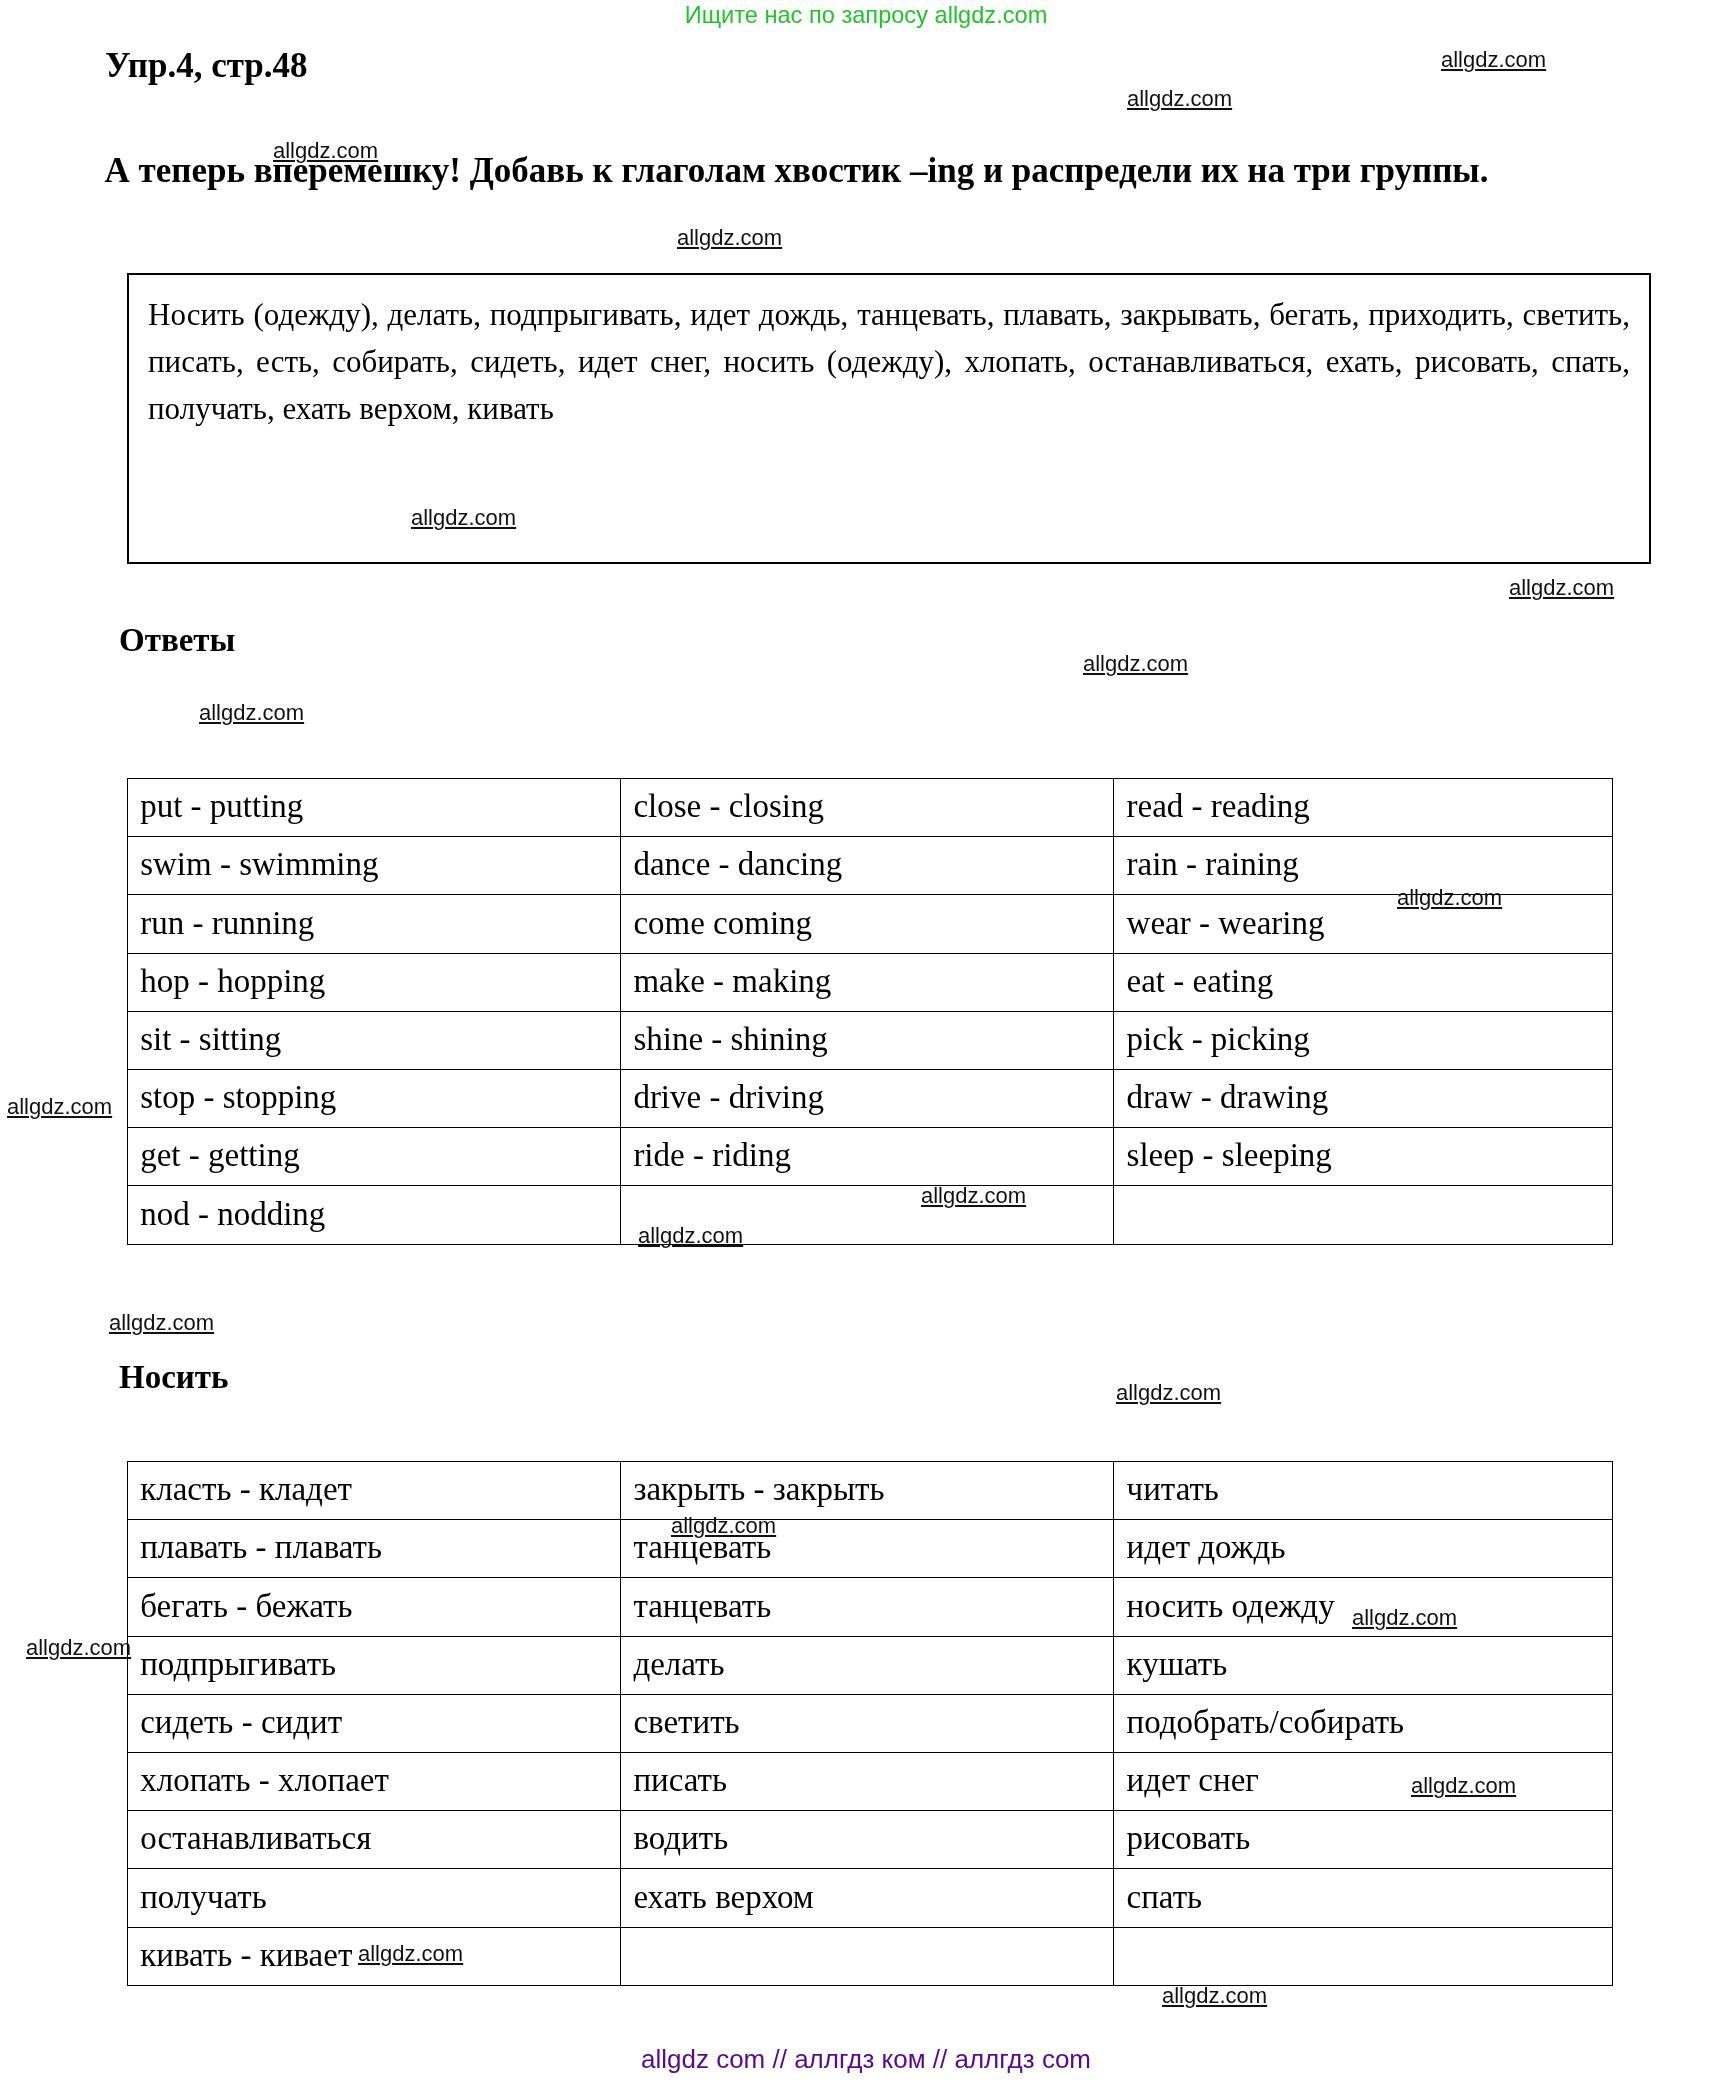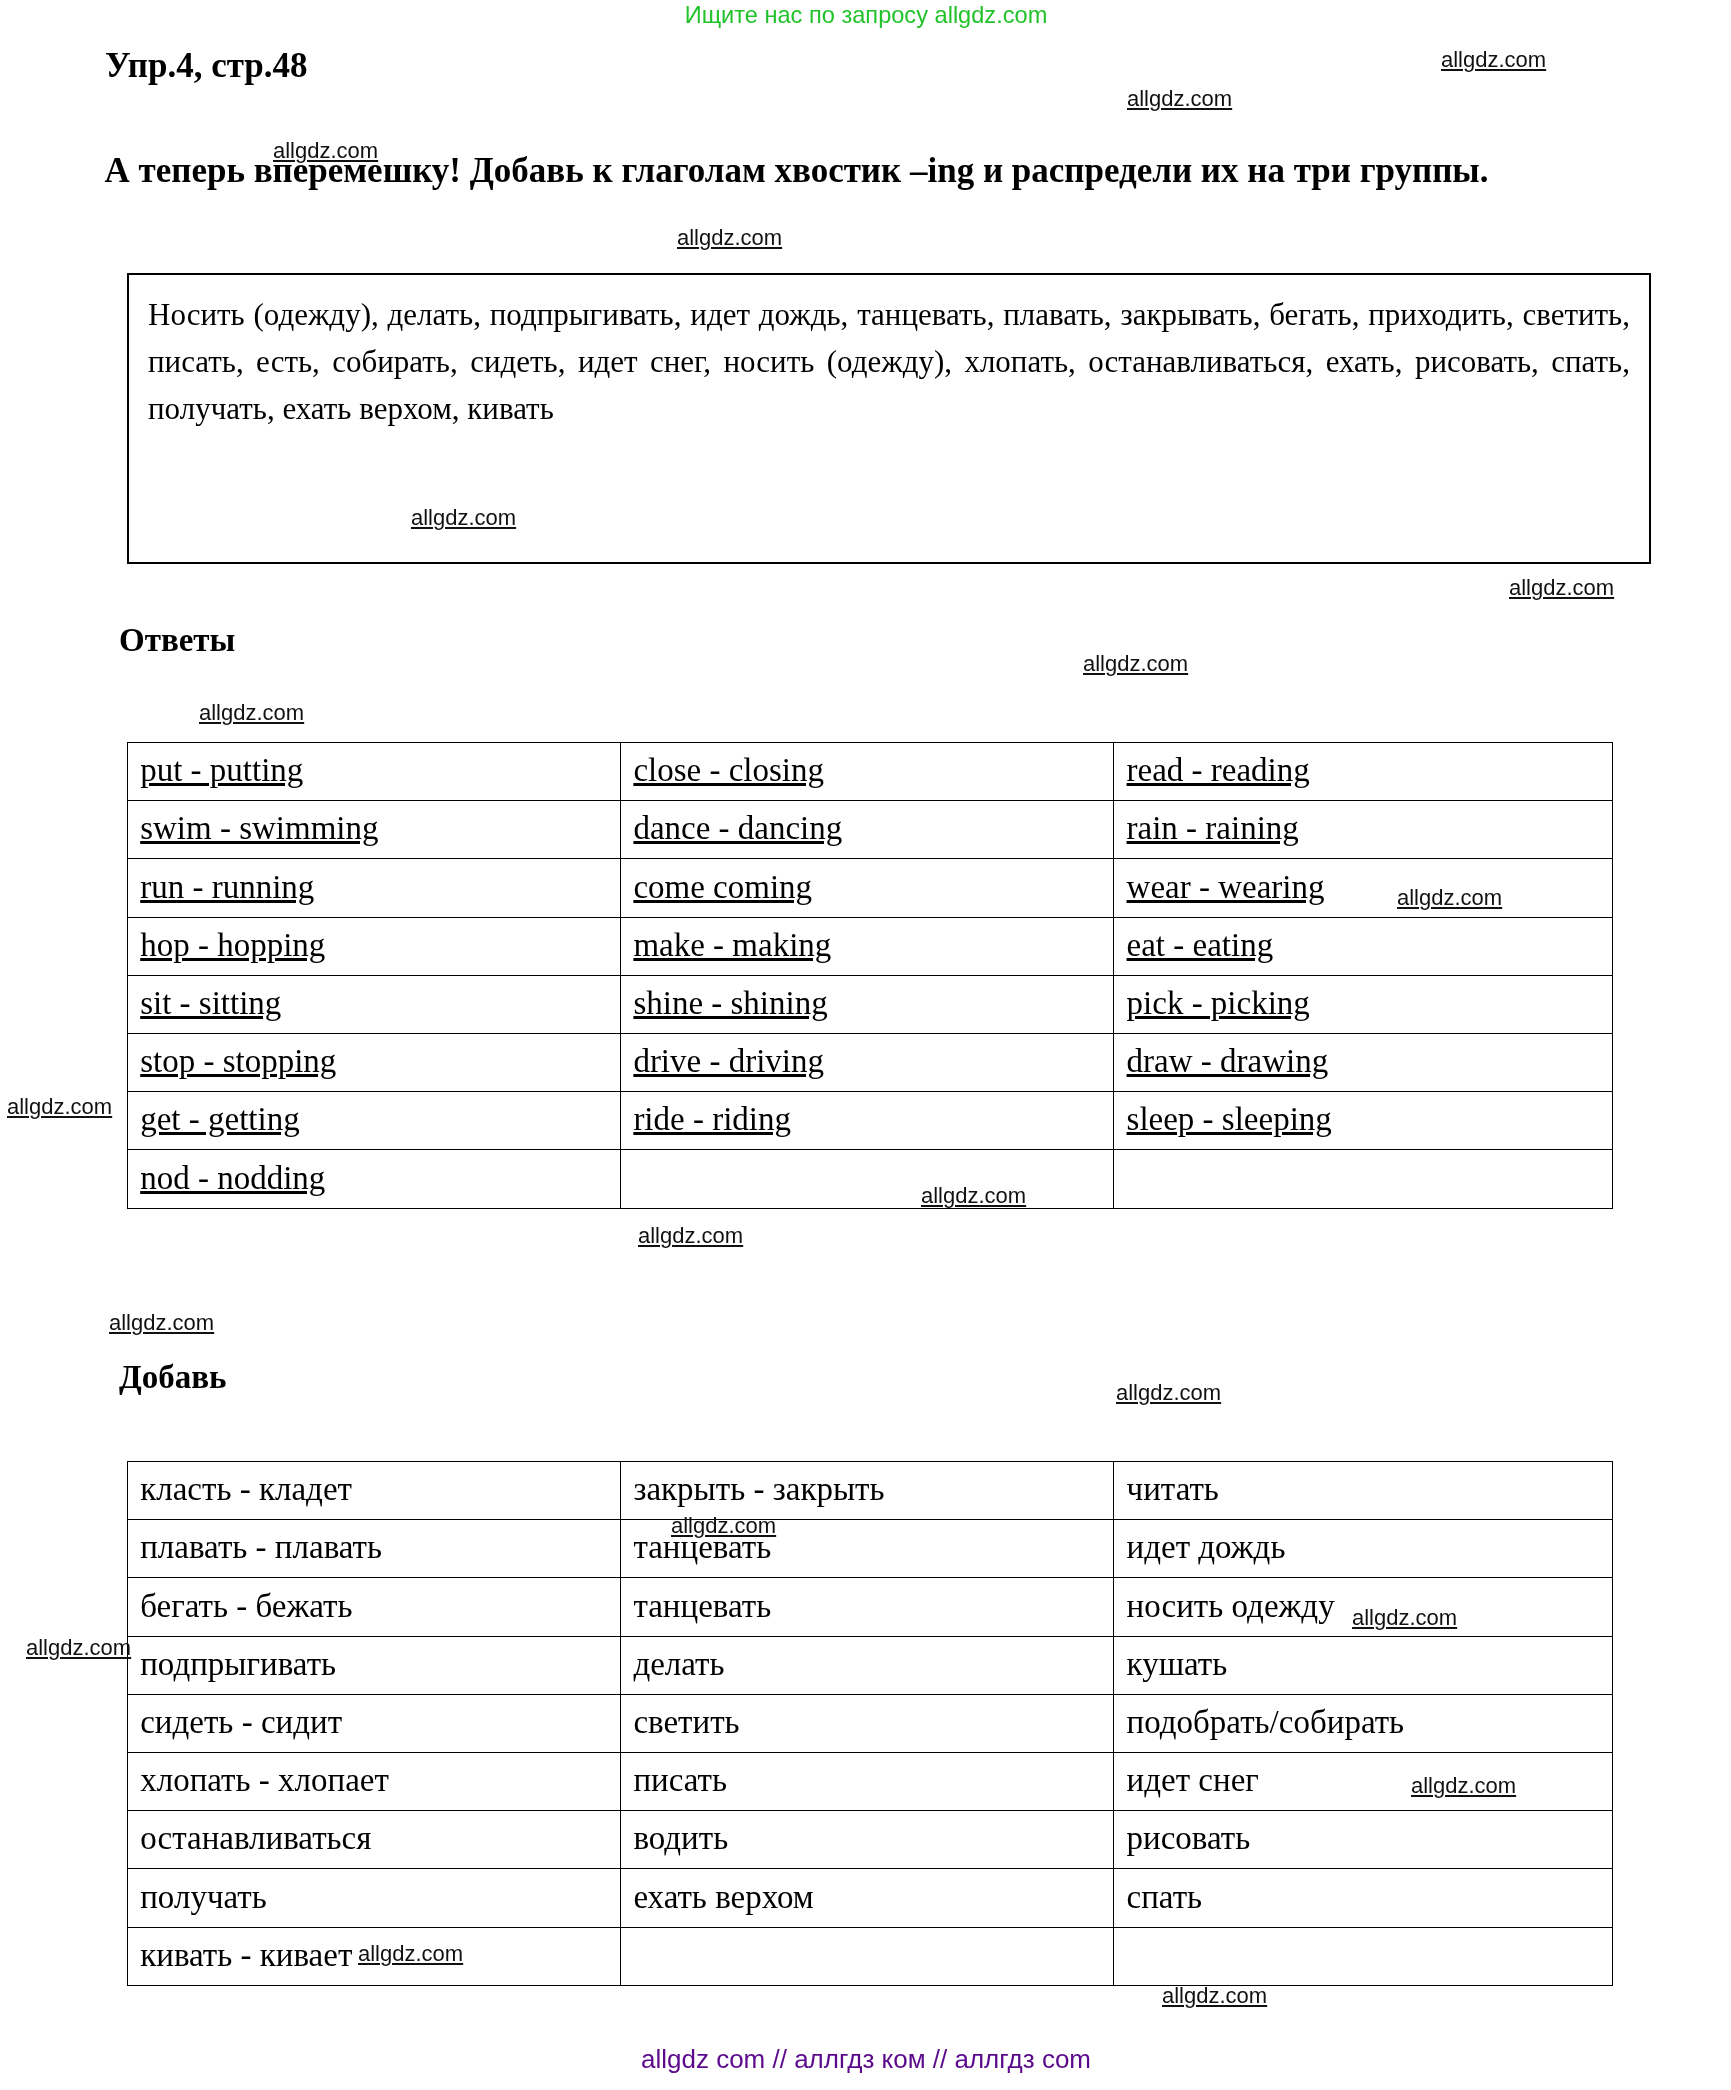--- a/index.html
+++ b/index.html
@@ -107,21 +107,21 @@
     padding: 5.2px 0 7px 12.2px;
     height: 54px;
     vertical-align: middle;
     white-space: nowrap;
     overflow: visible;
   }
   table.grid td.c1 { width: 480px; }
   table.grid td.c2 { width: 480px; }
   table.grid td.c3 { width: 485px; margin-top: 17px; }
 
-  #table-answers { top: 742px; text-decoration: underline; }
+  #table-answers { top: 778px; }
   #table-translation { top: 1461px; }
 
   #table-answers td { height: 52px; padding-top: 1.7px; padding-bottom: 3.5px; }
   #table-translation td { height: 52px; padding-top: 1.7px; padding-bottom: 3.5px; }
 
   
   .footer {
     position: absolute;
     left: 0;
     top: 2044px;
@@ -203,21 +203,21 @@
         </tr>
       </tbody>
   </table>
 
   <div class="wm" style="left:1397px; top:885px;">allgdz.com</div>
   <div class="wm" style="left:7px;   top:1094px;">allgdz.com</div>
   <div class="wm" style="left:921px; top:1183px;">allgdz.com</div>
   <div class="wm" style="left:638px;  top:1223px;">allgdz.com</div>
   <div class="wm" style="left:109px;  top:1310px;">allgdz.com</div>
 
-  <div class="section-head" id="head-translation">Добавь</div>
+  <div class="section-head" id="head-translation">Носить</div>
   <div class="wm" style="left:1116px; top:1380px;">allgdz.com</div>
 
   <table class="grid" id="table-translation">
     <tbody>
         <tr>
           <td class="c1">класть - кладет</td>
           <td class="c2">закрыть - закрыть</td>
           <td class="c3">читать</td>
         </tr>
         <tr>

